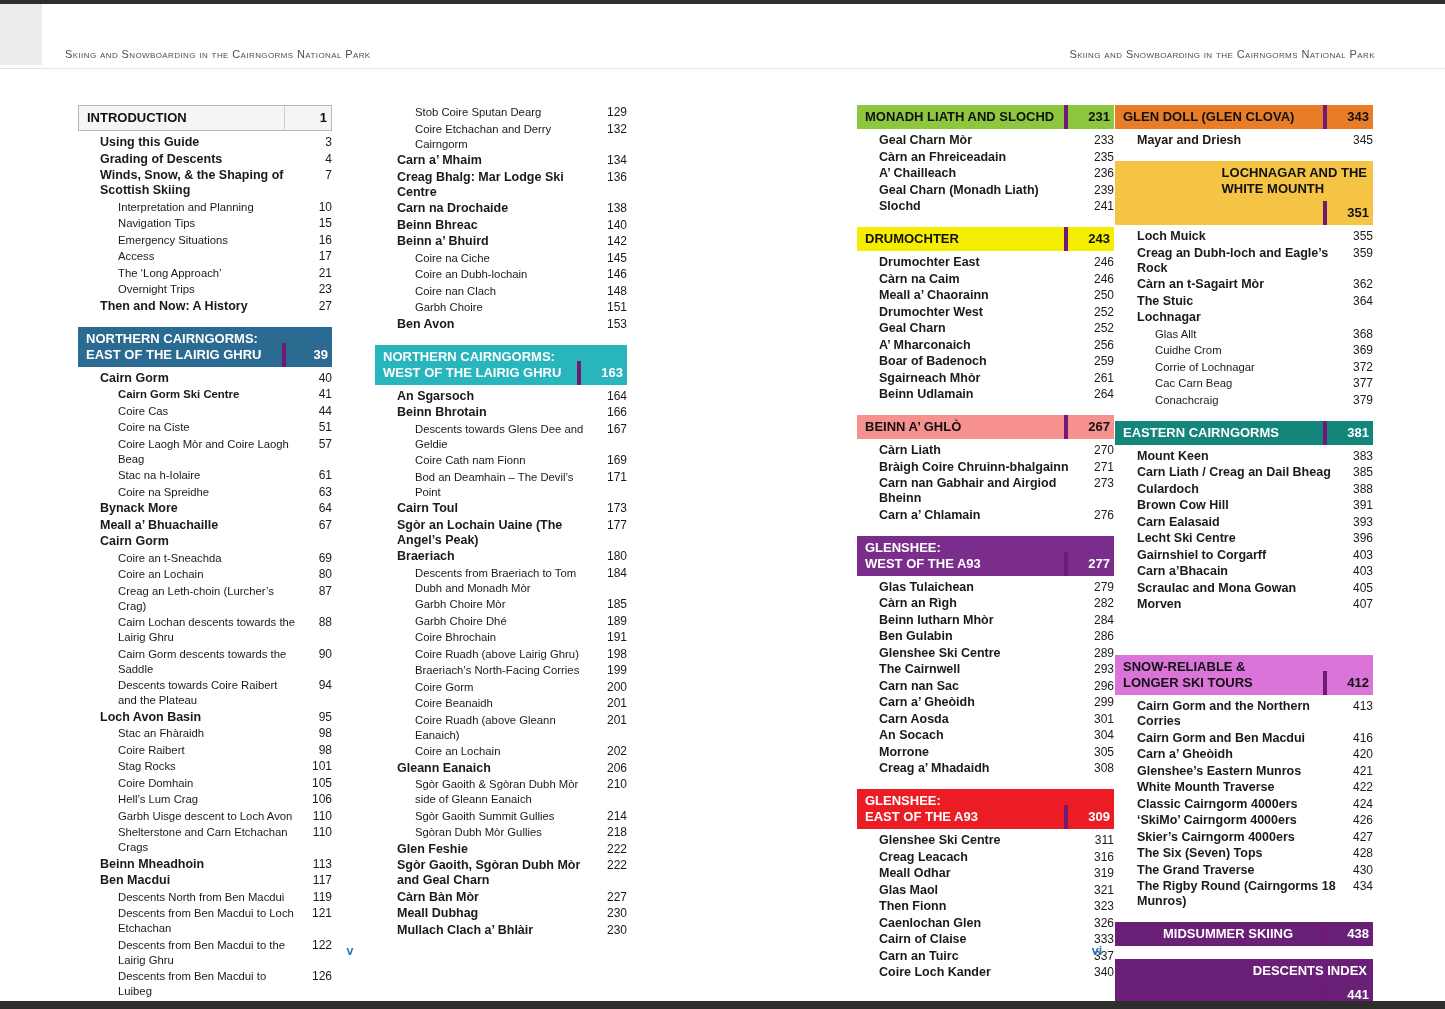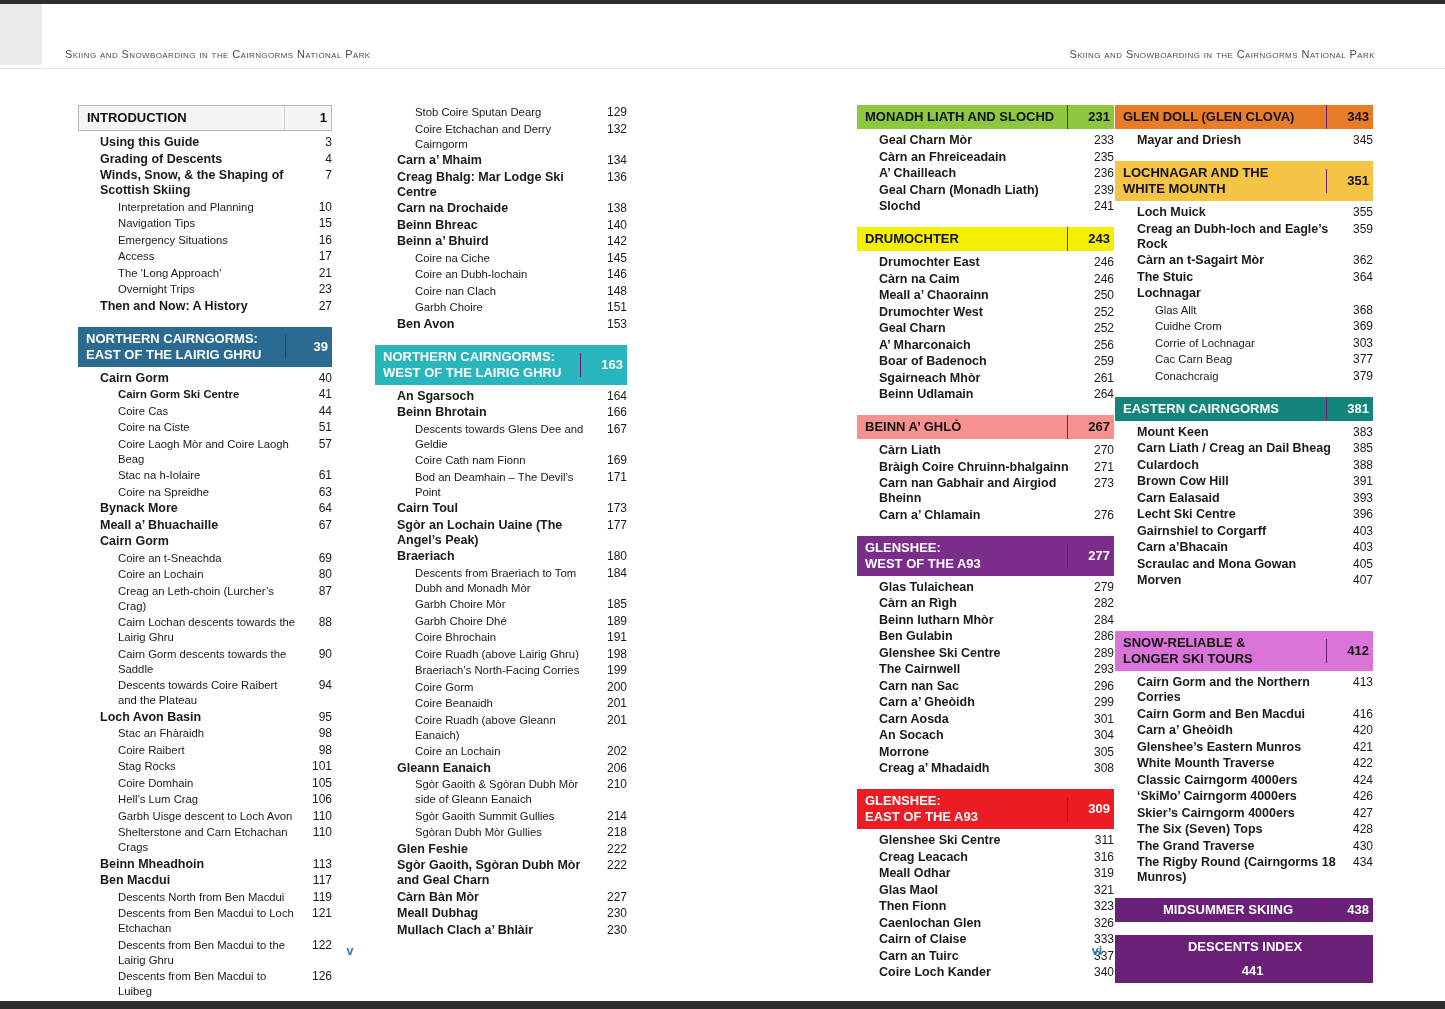--- a/index.html
+++ b/index.html
@@ -23,28 +23,28 @@
   .folio.left{left:330px;}
   .folio.right{left:1077px;}
 
   .col{position:absolute;top:105px;}
   .col0{left:78px;width:254px;}
   .col1{left:375px;width:252px;}
   .col2{left:857px;width:257px;}
   .col3{left:1115px;width:258px;}
 
   .sec{
-    display:flex;align-items:center;margin:13px 0 4px 0;
+    display:flex;align-items:flex-end;margin:13px 0 4px 0;
     font-weight:700;font-size:13px;line-height:16px;
   }
   .sec.first{margin-top:0;}
   .sec-t{flex:1;padding:4px 6px 4px 8px;}
   .sec-n{
     width:42px;text-align:right;padding:4px 4px 4px 0;
-    border-left:1px solid #701a75;background:inherit;
+    border-left:4px solid #701a75;background:inherit;
     display:flex;align-items:flex-start;justify-content:flex-end;
   }
   .sec.outline{border:1px solid #b9b9b9;}
   .sec.outline .sec-n{border-left:1px solid #cfcfcf;}
 
   .row{display:flex;align-items:flex-start;margin-bottom:1.5px;line-height:15px;}
   .row .lbl{flex:1;}
   .row .num{width:36px;text-align:right;font-weight:400;}
   .row.l1{font-size:12.5px;}
   .row.l1 .lbl{padding-left:22px;}
@@ -600,21 +600,21 @@
     <div class="sec first" style="background: rgb(233, 124, 38); color: rgb(17, 17, 17);">
       <div class="sec-t">
         <div>GLEN DOLL (GLEN CLOVA)</div>
       </div>
       <div class="sec-n">343</div>
     </div>
     <div class="row l1 b">
       <div class="lbl">Mayar and Driesh</div>
       <div class="num">345</div>
     </div>
-    <div class="sec" style="background: rgb(245, 196, 69); color: rgb(17, 17, 17);">
+    <div class="sec" style="background: rgb(245, 196, 69); color: rgb(17, 17, 17); flex-direction: column;">
       <div class="sec-t">
         <div>LOCHNAGAR AND THE</div>
         <div>WHITE MOUNTH</div>
       </div>
       <div class="sec-n">351</div>
     </div>
     <div class="row l1 b">
       <div class="lbl">Loch Muick</div>
       <div class="num">355</div>
     </div>
@@ -637,21 +637,21 @@
     <div class="row l2">
       <div class="lbl">Glas Allt</div>
       <div class="num">368</div>
     </div>
     <div class="row l2">
       <div class="lbl">Cuidhe Crom</div>
       <div class="num">369</div>
     </div>
     <div class="row l2">
       <div class="lbl">Corrie of Lochnagar</div>
-      <div class="num">303</div>
+      <div class="num">372</div>
     </div>
     <div class="row l2">
       <div class="lbl">Cac Carn Beag</div>
       <div class="num">377</div>
     </div>
     <div class="row l2">
       <div class="lbl">Conachcraig</div>
       <div class="num">379</div>
     </div>
     <div class="sec" style="background: rgb(19, 133, 122); color: rgb(255, 255, 255);">

